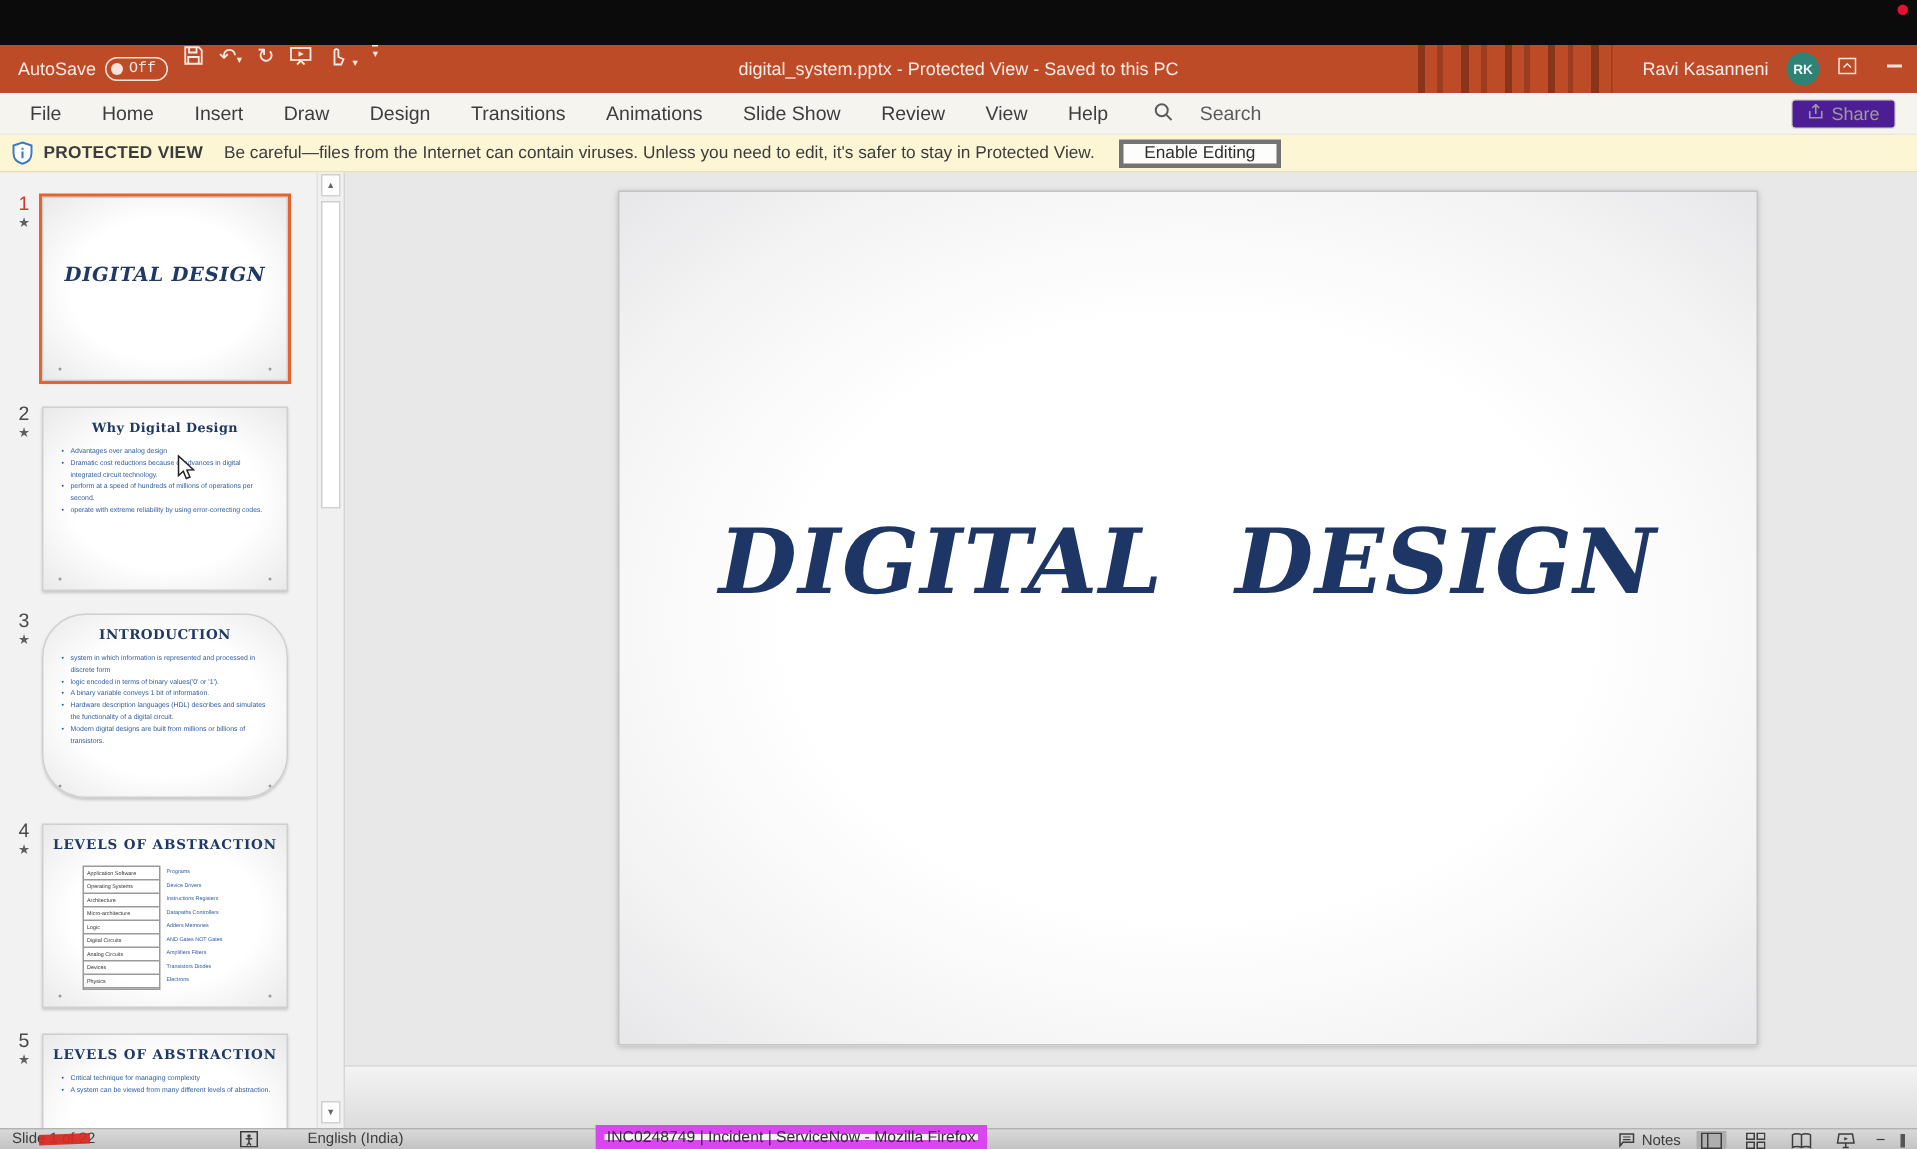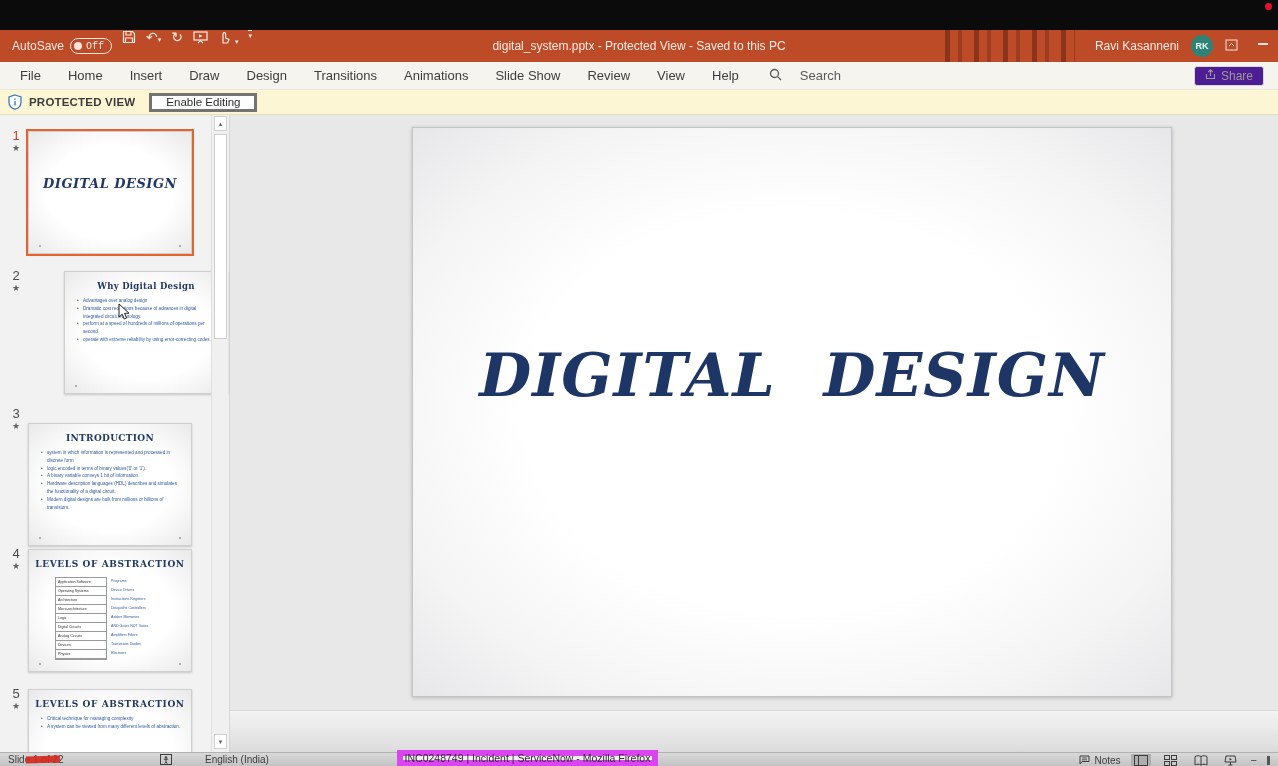--- a/index.html
+++ b/index.html
@@ -188,56 +188,57 @@
 
   <div class="abs banner">
     <span style="margin-left:8px; display:flex;">
       <svg width="14" height="16" viewBox="0 0 14 16">
           <path d="M7 1 L13 3 V8 C13 12 10.5 14.3 7 15.2 C3.5 14.3 1 12 1 8 V3 z" fill="#ffffff" stroke="#3a7abf" stroke-width="1.3"></path>
           <line x1="7" y1="4.5" x2="7" y2="5.8" stroke="#3a7abf" stroke-width="1.4"></line>
           <line x1="7" y1="7" x2="7" y2="11.5" stroke="#3a7abf" stroke-width="1.4"></line>
         </svg>
     </span>
     <span class="ptitle">PROTECTED VIEW</span>
+    <span class="pmsg">Be careful—files from the Internet can contain viruses. Unless you need to edit, it's safer to stay in Protected View.</span>
     <button class="enable-btn">Enable Editing</button>
   </div>
 
   <div class="abs thumb-panel"></div>
 
   <div class="abs numcol" style="top:128px;">
     <div class="slide-num sel">1</div>
     <div class="anim-star">★</div>
   </div>
   <div class="abs thumb-slide sel" style="top:131px; height:123px;">
     <div class="t-serif t1-title" style="font-size:13px;">DIGITAL DESIGN</div>
     <span class="tdot" style="left:10px;"></span>
     <span class="tdot" style="right:10px;"></span>
   </div>
 
   <div class="abs numcol" style="top:268px;">
     <div class="slide-num">2</div>
     <div class="anim-star">★</div>
   </div>
-  <div class="abs thumb-slide" style="top:271px;margin-left:36px;">
+  <div class="abs thumb-slide" style="top:271px;">
     <div class="t-serif tt">Why Digital Design</div>
     <div class="tb">
         <div class="bl">Advantages over analog design</div>
         <div class="bl">Dramatic cost reductions because of advances in digital integrated circuit technology.</div>
         <div class="bl">perform at a speed of hundreds of millions of operations per second.</div>
         <div class="bl">operate with extreme reliability by using error-correcting codes.</div>
       </div>
     <span class="tdot" style="left:10px;"></span>
     <span class="tdot" style="right:10px;"></span>
   </div>
 
   <div class="abs numcol" style="top:406px;">
     <div class="slide-num">3</div>
     <div class="anim-star">★</div>
   </div>
-  <div class="abs thumb-slide" style="top:423px;">
+  <div class="abs thumb-slide" style="top:409px;border-radius:29px;">
     <div class="t-serif tt" style="font-size:9px;">INTRODUCTION</div>
     <div class="tb">
         <div class="bl">system in which information is represented and processed in discrete form</div>
         <div class="bl">logic encoded in terms of binary values('0' or '1').</div>
         <div class="bl">A binary variable conveys 1 bit of information.</div>
         <div class="bl">Hardware description languages (HDL) describes and simulates the functionality of a digital circuit.</div>
         <div class="bl">Modern digital designs are built from millions or billions of transistors.</div>
       </div>
     <span class="tdot" style="left:10px;"></span>
     <span class="tdot" style="right:10px;"></span>

